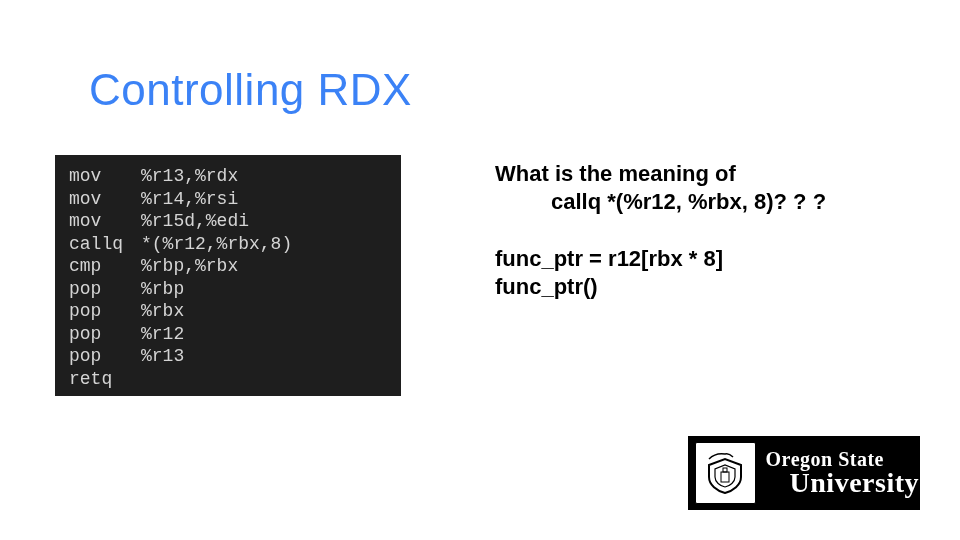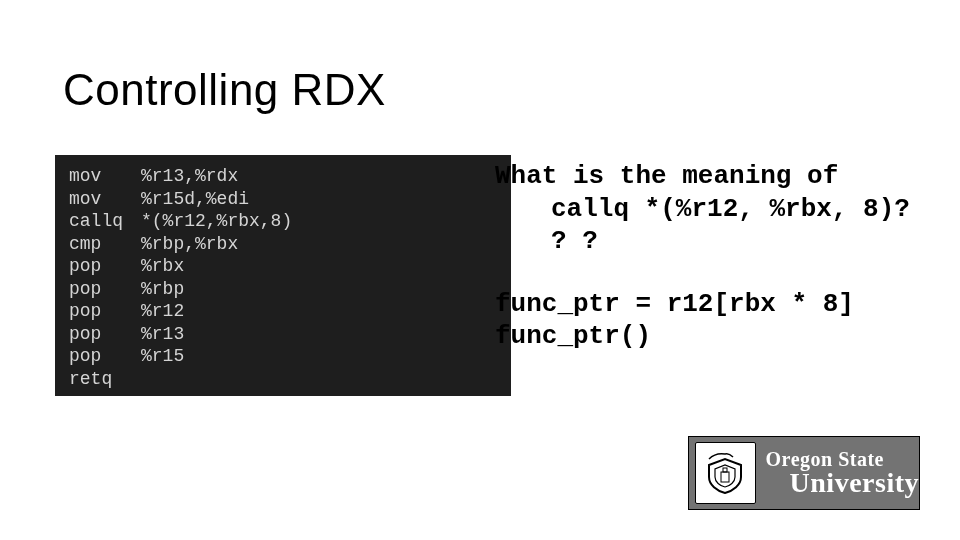--- a/index.html
+++ b/index.html
@@ -7,32 +7,32 @@
     padding: 0;
     width: 960px;
     height: 540px;
     background: #fff;
     font-family: "Segoe UI", Arial, sans-serif;
     overflow: hidden;
     position: relative;
   }
   .title {
     position: absolute;
-    left: 63px;
+    left: 89px;
     top: 65px;
     font-size: 44px;
-    color: #000000;
+    color: #3b82f6;
     font-weight: 400;
     letter-spacing: 0.5px;
   }
   .code-block {
     position: absolute;
     left: 55px;
     top: 155px;
-    width: 456px;
+    width: 346px;
     background: #1e1e1e;
     padding: 10px 14px 6px 14px;
     box-sizing: border-box;
     font-family: "Consolas", "Courier New", monospace;
     font-size: 18px;
     line-height: 1.25;
     color: #d4d4d4;
     font-weight: 500;
   }
   .code-line {
@@ -40,39 +40,39 @@
   }
   .mnemonic {
     display: inline-block;
     width: 72px;
   }
   .text-area {
     position: absolute;
     left: 495px;
     top: 160px;
     width: 440px;
-    font-family: Liberation Mono, monospace;
-    font-size: 26px;
+    font-family: Liberation Sans, sans-serif;
+    font-size: 22px;
     color: #000;
     font-weight: 700;
     line-height: 1.25;
   }
   .text-block {
     margin-bottom: 30px;
   }
   .indent {
     padding-left: 56px;
   }
   .logo-box {
     position: absolute;
     right: 40px;
     bottom: 30px;
     width: 230px;
     height: 72px;
-    background: #737373;
+    background: #000000;
     border: 1px solid #000;
     display: flex;
     align-items: center;
   }
   .logo-seal {
     width: 60px;
     height: 60px;
     background: #fff;
     margin-left: 6px;
     border: 1px solid #000;
@@ -105,28 +105,28 @@
     margin-left: 24px;
   }
 </style>
 </head>
 <body>
 
 <div class="title">Controlling RDX</div>
 
 <div class="code-block" id="code-block">
     <div class="code-line"><span class="mnemonic">mov</span><span>%r13,%rdx</span></div>
+    <div class="code-line"><span class="mnemonic">mov</span><span>%r14,%rsi</span></div>
     <div class="code-line"><span class="mnemonic">mov</span><span>%r15d,%edi</span></div>
     <div class="code-line"><span class="mnemonic">callq</span><span>*(%r12,%rbx,8)</span></div>
     <div class="code-line"><span class="mnemonic">cmp</span><span>%rbp,%rbx</span></div>
+    <div class="code-line"><span class="mnemonic">pop</span><span>%rbp</span></div>
     <div class="code-line"><span class="mnemonic">pop</span><span>%rbx</span></div>
-    <div class="code-line"><span class="mnemonic">pop</span><span>%rbp</span></div>
     <div class="code-line"><span class="mnemonic">pop</span><span>%r12</span></div>
     <div class="code-line"><span class="mnemonic">pop</span><span>%r13</span></div>
-    <div class="code-line"><span class="mnemonic">pop</span><span>%r15</span></div>
     <div class="code-line"><span class="mnemonic">retq</span><span></span></div>
   </div>
 
 <div class="text-area">
   <div class="text-block">
     <div>What is the meaning of</div>
     <div class="indent">callq *(%r12, %rbx, 8)? ? ?</div>
   </div>
   <div class="text-block">
     <div>func_ptr = r12[rbx * 8]</div>

